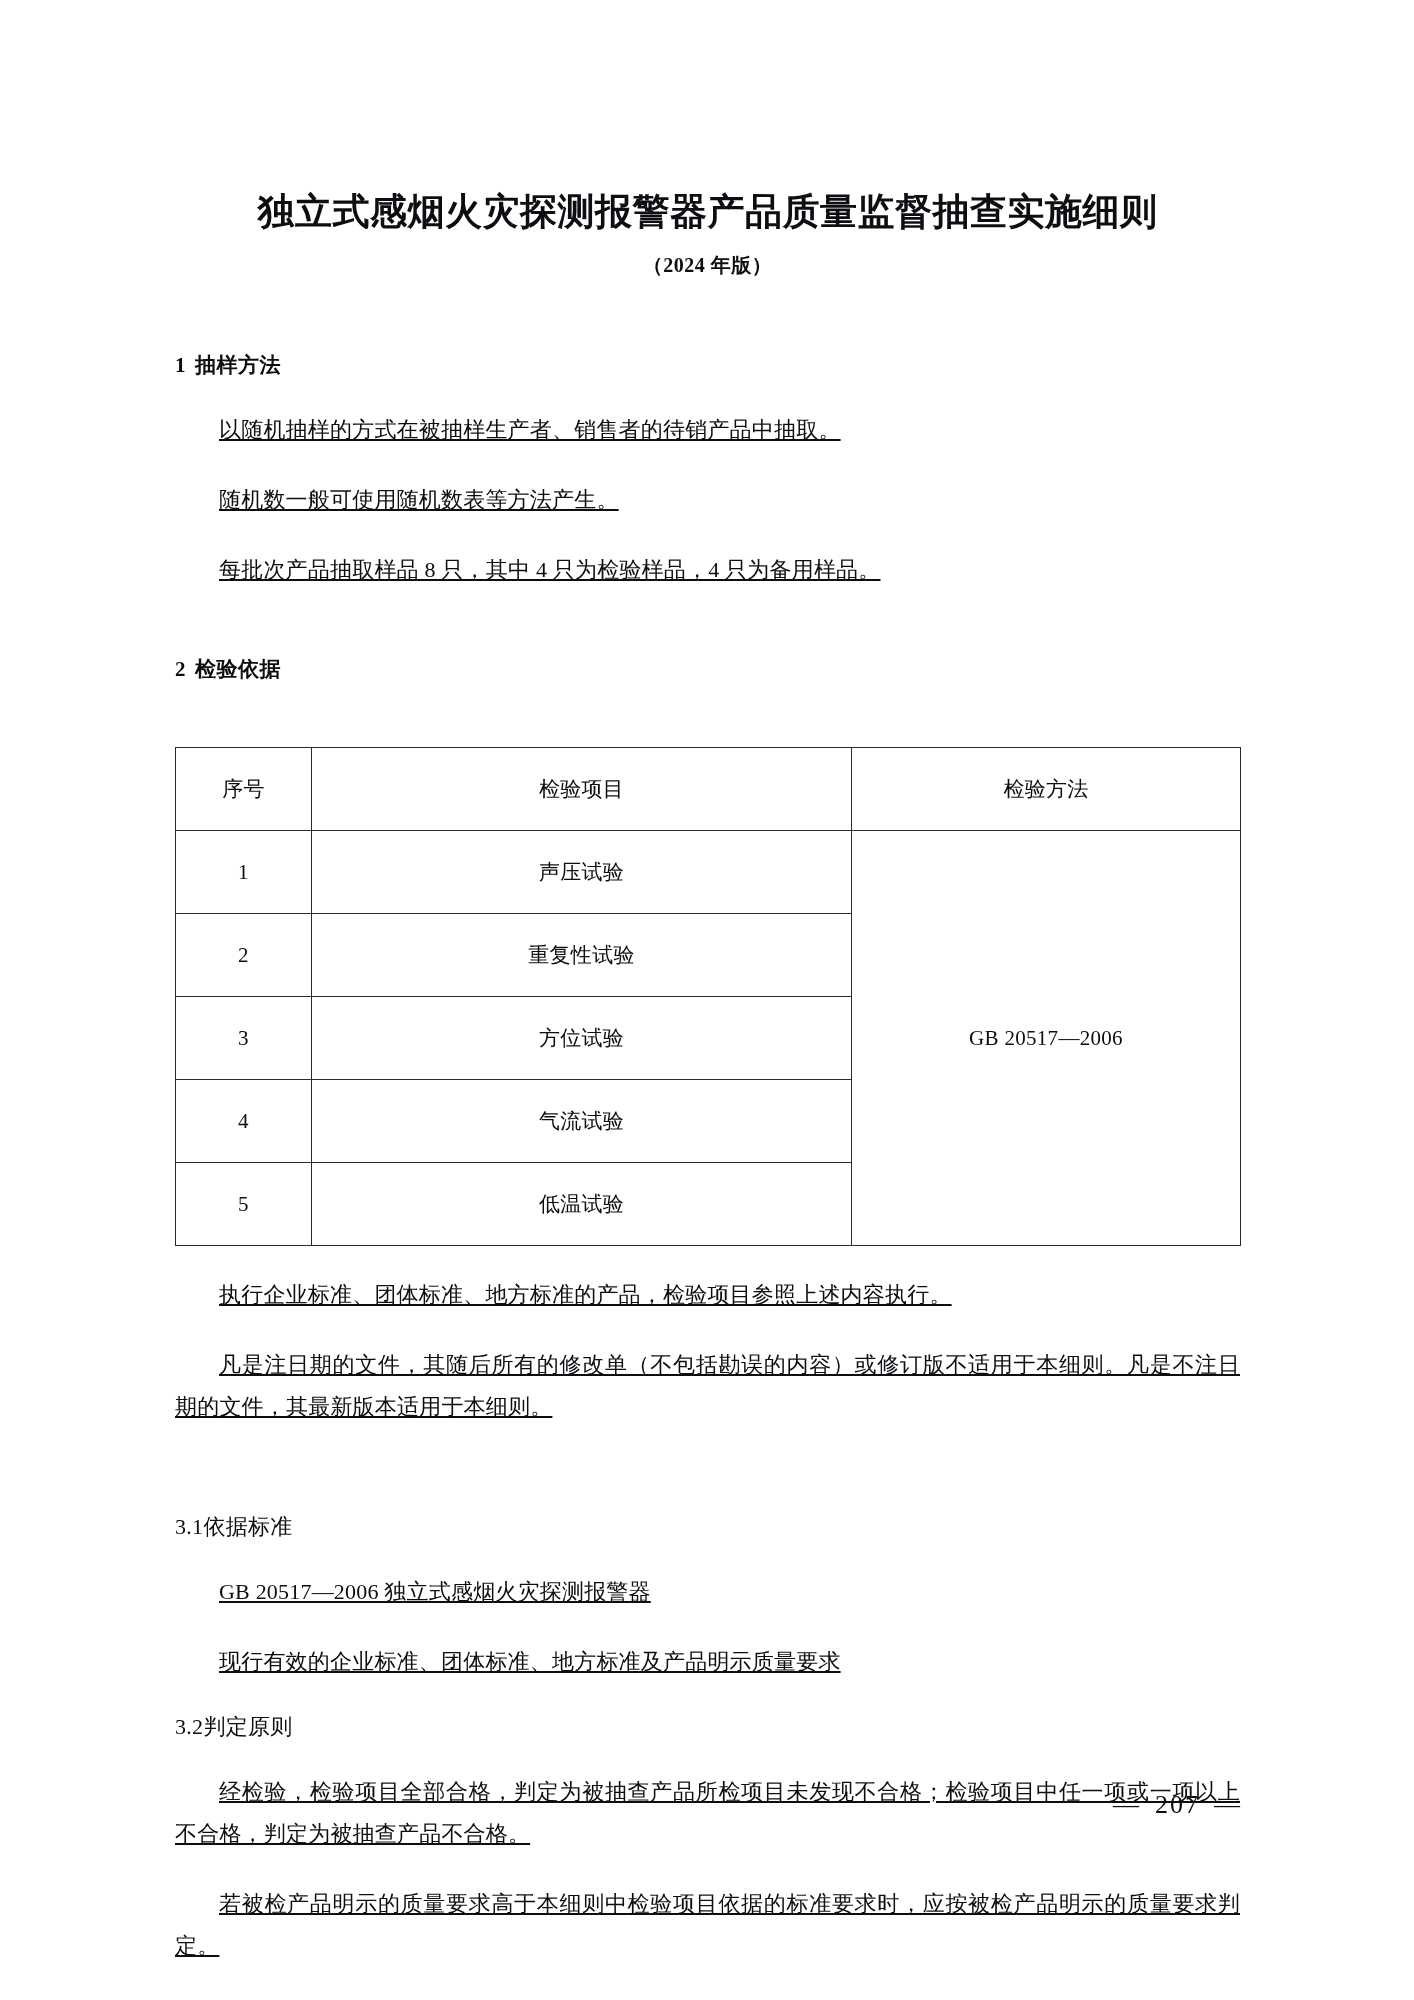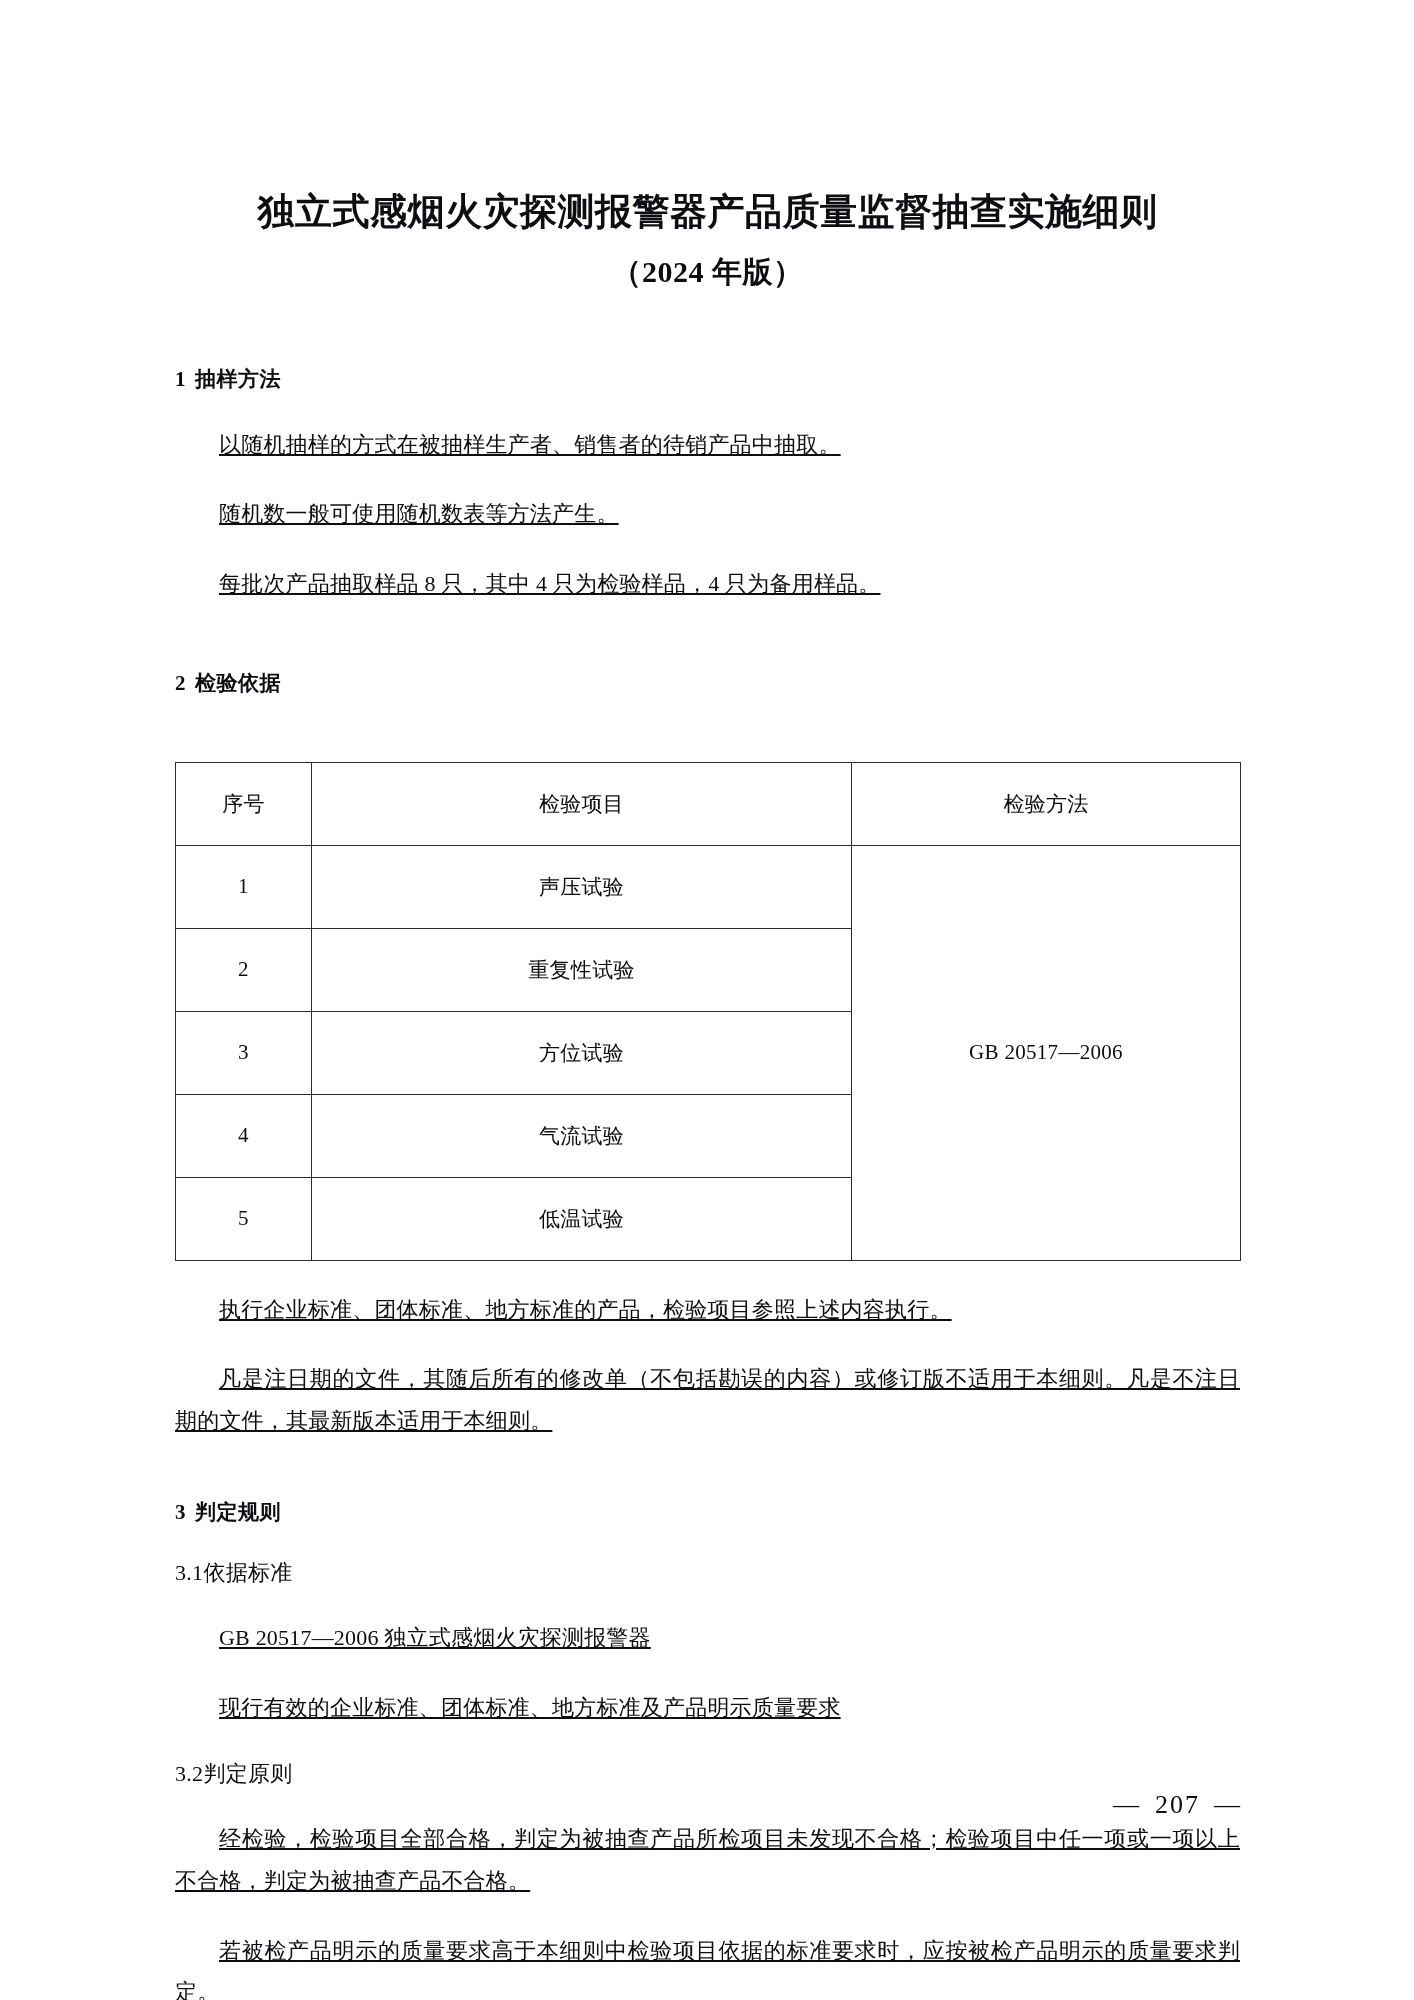--- a/index.html
+++ b/index.html
@@ -38,21 +38,21 @@
     line-height: 1.42;
     text-align: center;
     letter-spacing: 0.5px;
     margin: 0;
     padding-top: 186px;
     white-space: nowrap;
   }
   .doc-subtitle {
     font-family: "Liberation Serif", "DejaVu Serif", serif;
     font-weight: bold;
-    font-size: 30px;
+    font-size: 20px;
     line-height: 1.42;
     text-align: center;
     letter-spacing: 0.5px;
     margin: 0;
     padding-top: 12px;
   }
 
   
   .sec-h {
     font-family: "Liberation Sans", "DejaVu Sans", sans-serif;
@@ -193,23 +193,20 @@
       </tbody>
     </table>
 
     <div class="sp-28"></div>
     <p class="p indent">执行企业标准、团体标准、地方标准的产品，检验项目参照上述内容执行。</p>
     <div class="sp-28"></div>
     <p class="p indent">凡是注日期的文件，其随后所有的修改单（不包括勘误的内容）或修订版不适用于本细则。凡是不注日期的文件，其最新版本适用于本细则。</p>
 
     <div class="sp-54"></div>
 
-    <div class="sec-h">
-      <span class="num">3</span><span>判定规则</span>
-    </div>
     <div class="sp-28"></div>
 
     <div class="sub-h">
       <span class="num">3.1</span><span>依据标准</span>
     </div>
     <div class="sp-28"></div>
     <p class="p indent">GB 20517—2006 独立式感烟火灾探测报警器</p>
     <div class="sp-28"></div>
     <p class="p indent">现行有效的企业标准、团体标准、地方标准及产品明示质量要求</p>
 

